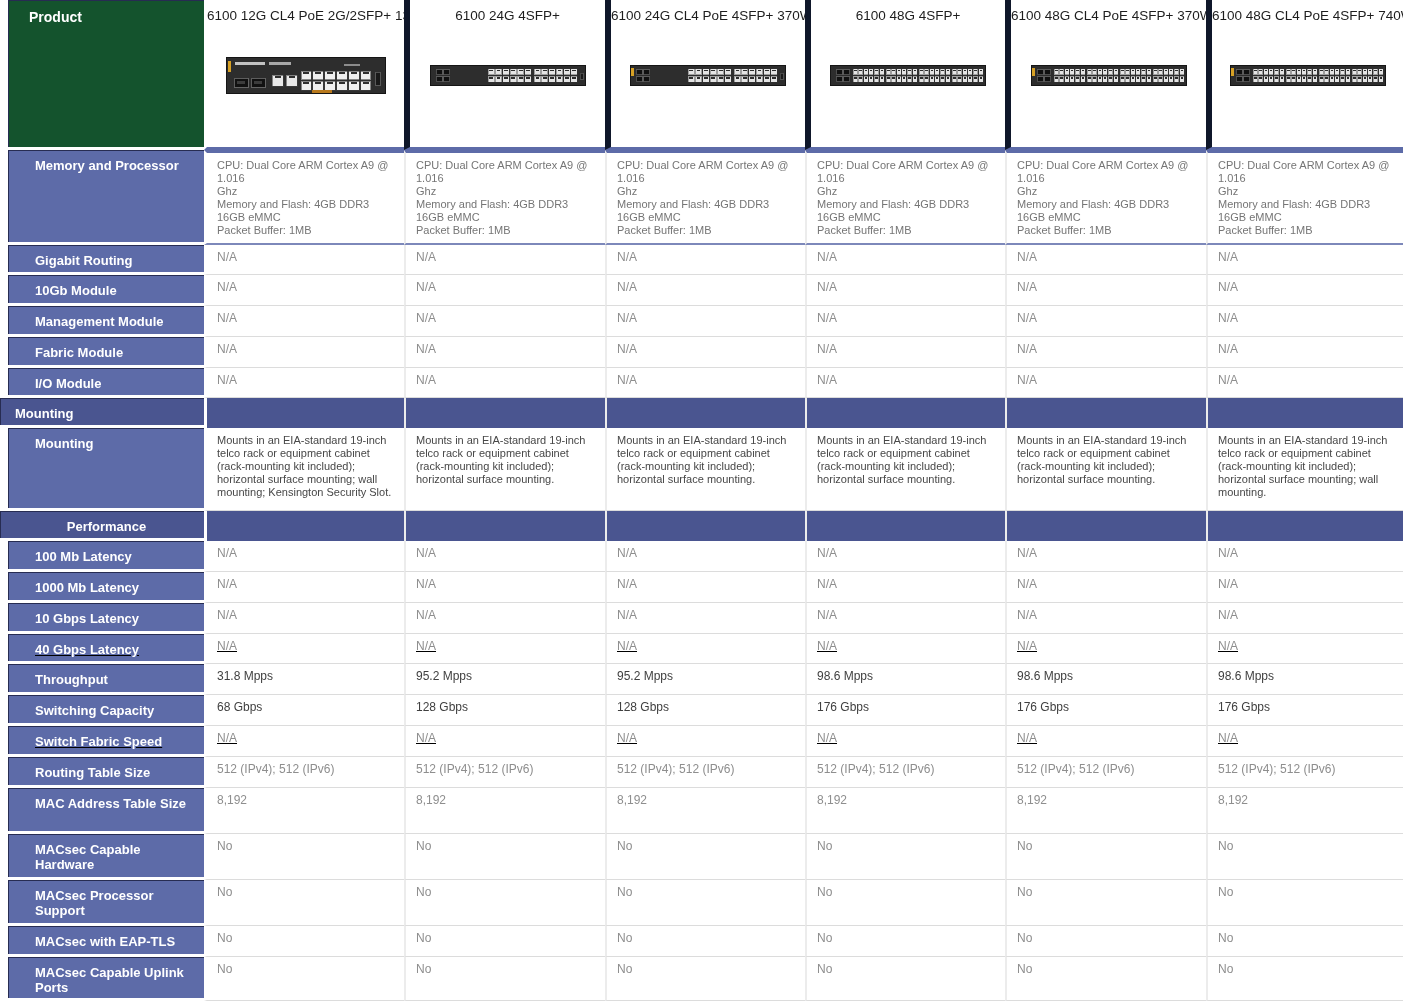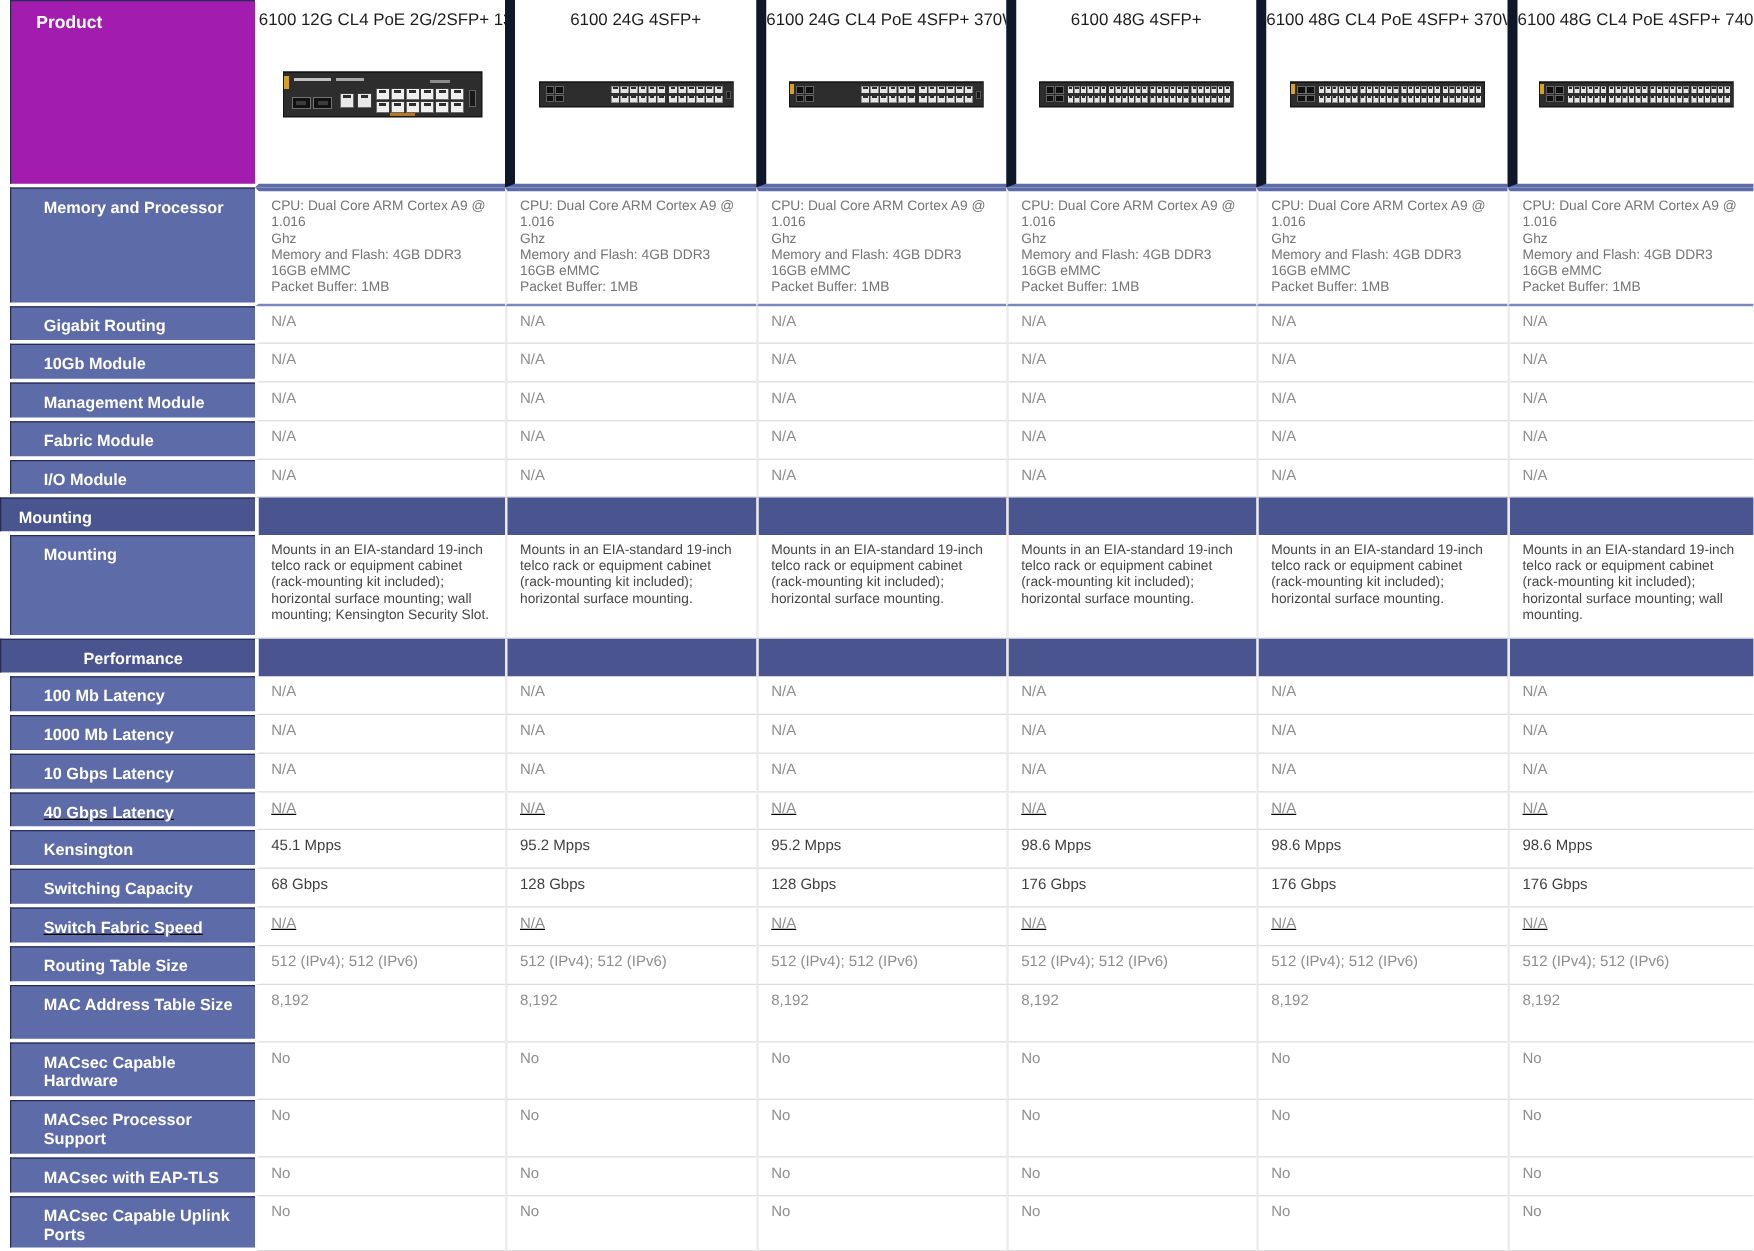--- a/index.html
+++ b/index.html
@@ -5,31 +5,31 @@
   html,body{margin:0;padding:0;background:#fff;font-family:"Liberation Sans",sans-serif;}
   .page{position:relative;width:1403px;height:1001px;overflow:hidden;background:#fff;}
   .edge-line{position:absolute;left:2px;top:0;bottom:0;width:1px;background:#b7b7b7;}
   .grid{position:relative;}
   .row{display:flex;}
   .lcell{width:204px;flex:none;box-sizing:border-box;background:#fff;padding:0 0 3px 8px;}
   .lcell.section{padding-left:0;}
   .linner{height:100%;box-sizing:border-box;background:#5d6ba8;border-top:1px solid #272c52;border-left:1px solid #272c52;
           color:#fff;font-weight:bold;font-size:13px;line-height:15px;padding:7px 6px 0 26px;}
   .section .linner{background:#4a5590;padding-left:14px;}
-  .corner .linner{background:#a21caf;padding-left:20px;padding-top:9px;font-size:14px;}
+  .corner .linner{background:#14532d;padding-left:20px;padding-top:9px;font-size:14px;}
   .dcell{flex:none;box-sizing:border-box;border-left:2px solid #ececec;border-bottom:1px solid #dcdcdc;
          padding:5px 10px 0 10px;font-size:12px;color:#3f3f3f;overflow:hidden;line-height:14px;}
   .dcell.first{border-left:3px solid #fff;}
   .dcell.muted{color:#8e8e8e;}
   .dcell.small{font-size:11px;line-height:13px;white-space:pre-wrap;padding-top:6px;}
   .dcell.small.muted{color:#757575;}
   .dcell.small.dark{color:#474747;}
   .dcell.band{background:#4a5590;border-bottom:none;}
   .dcell.accent{border-top:3px solid #5d6ba8;border-bottom:2px solid #7d88ba;}
-  .hcell{flex:none;box-sizing:border-box;border-left:8px solid #0f172a;border-bottom:3px solid #5d6ba8;
+  .hcell{flex:none;box-sizing:border-box;border-left:6px solid #0f172a;border-bottom:3px solid #5d6ba8;
          display:flex;flex-direction:column;background:#fff;}
   .hcell.first{border-left:3px solid #fff;}
   .pname{text-align:center;font-size:13.5px;color:#1d1d1d;padding-top:8px;white-space:nowrap;overflow:hidden;}
   .pimg{flex:1;display:flex;align-items:center;justify-content:center;transform:translateY(-10px);}
 </style>
 </head>
 <body>
 
 <div class="page">
   <div class="edge-line"></div>
@@ -690,23 +690,23 @@
         </div>
         <div class="dcell first muted" style="width: 200px;"><span>N/A</span></div>
         <div class="dcell muted" style="width: 201px;"><span>N/A</span></div>
         <div class="dcell muted" style="width: 200px;"><span>N/A</span></div>
         <div class="dcell muted" style="width: 200px;"><span>N/A</span></div>
         <div class="dcell muted" style="width: 201px;"><span>N/A</span></div>
         <div class="dcell muted" style="width: 197px;"><span>N/A</span></div>
       </div>
       <div class="row" style="height: 31px;">
         <div class="lcell">
-          <div class="linner"><span>Kensington</span></div>
-        </div>
-        <div class="dcell first dark" style="width: 200px;"><span>45.1 Mpps</span></div>
+          <div class="linner"><span>Throughput</span></div>
+        </div>
+        <div class="dcell first dark" style="width: 200px;"><span>31.8 Mpps</span></div>
         <div class="dcell dark" style="width: 201px;"><span>95.2 Mpps</span></div>
         <div class="dcell dark" style="width: 200px;"><span>95.2 Mpps</span></div>
         <div class="dcell dark" style="width: 200px;"><span>98.6 Mpps</span></div>
         <div class="dcell dark" style="width: 201px;"><span>98.6 Mpps</span></div>
         <div class="dcell dark" style="width: 197px;"><span>98.6 Mpps</span></div>
       </div>
       <div class="row" style="height: 31px;">
         <div class="lcell">
           <div class="linner"><span>Switching Capacity</span></div>
         </div>

